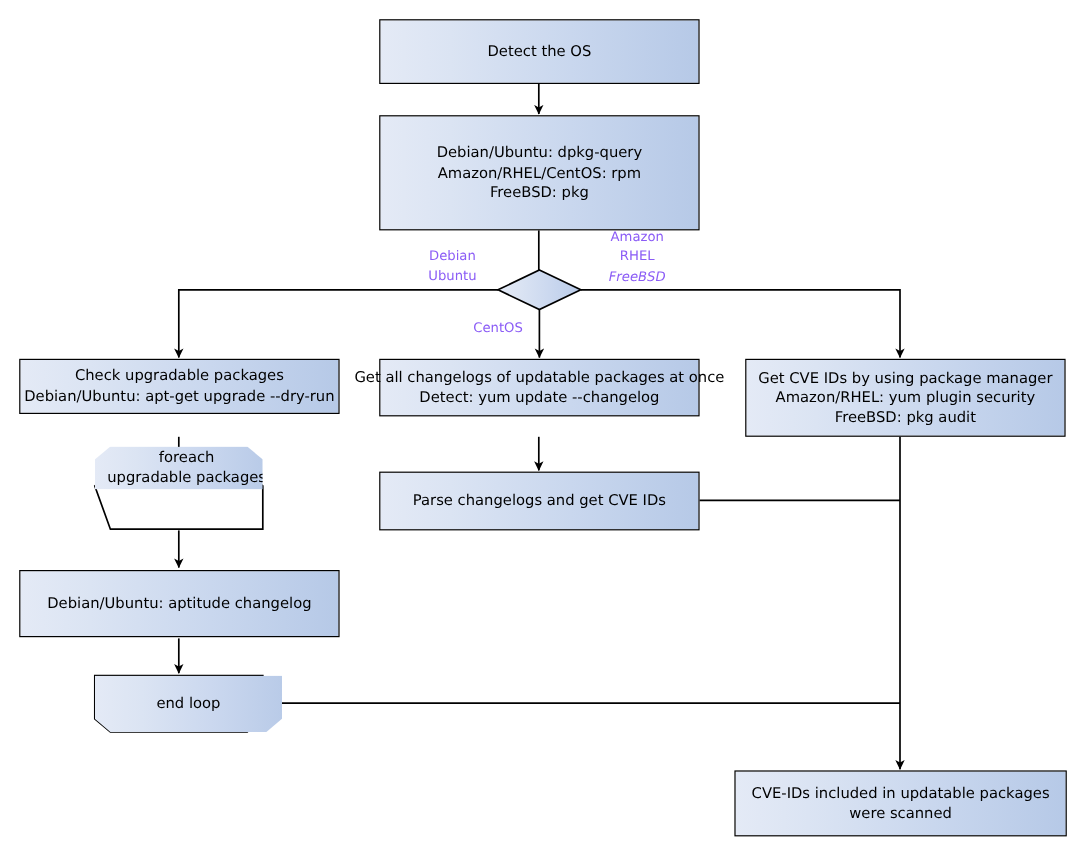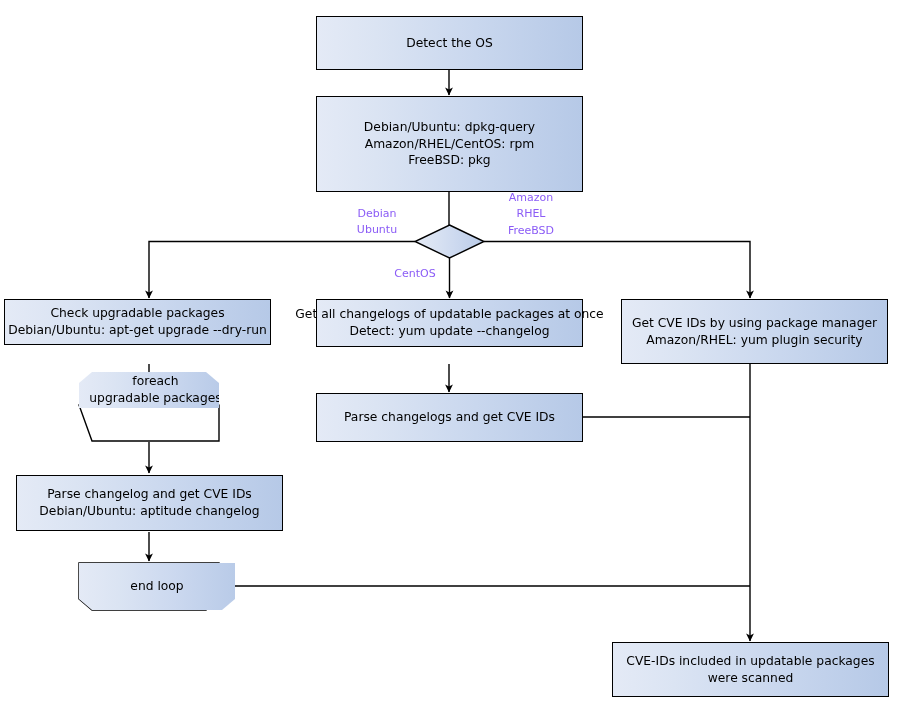--- a/index.html
+++ b/index.html
@@ -128,57 +128,57 @@
   </div>
 
   <div class="node box" style="left:316px; top:96px; width:267px; height:96px;">
     <div class="node-label">
       <span class="l2">Debian/Ubuntu: dpkg-query</span>
       <span class="l2">Amazon/RHEL/CentOS: rpm</span>
       <span class="l2">FreeBSD: pkg</span>
     </div>
   </div>
 
-  <div class="node box" style="left:4px; top:299px; width:267px; height:46px;">
+  <div class="node box" style="left:16px; top:299px; width:267px; height:46px;">
     <div class="node-label">
       <span class="l2">Check upgradable packages</span>
       <span class="l2">Debian/Ubuntu: apt-get upgrade --dry-run</span>
     </div>
   </div>
 
   <div class="node box" style="left:316px; top:299px; width:267px; height:48px;">
     <div class="node-label">
       <span class="l2">Get all changelogs of updatable packages at once</span>
       <span class="l2">Detect: yum update --changelog</span>
     </div>
   </div>
 
   <div class="node box" style="left:621px; top:299px; width:267px; height:65px;text-align:center;">
     <div class="node-label">
       <span class="l2">Get CVE IDs by using package manager</span>
       <span class="l2">Amazon/RHEL: yum plugin security</span>
+      <span class="l2">FreeBSD: pkg audit</span>
     </div>
   </div>
 
   <div class="node loop-start" style="left:79px; top:372px; width:140px; height:36px;padding-left:13px;">
     <div class="node-label">
       <span class="l2">foreach</span>
       <span class="l2">upgradable  packages</span>
     </div>
   </div>
 
   <div class="node box" style="left:316px; top:393px; width:267px; height:49px;">
     <div class="node-label">
       <span>Parse changelogs and get CVE IDs</span>
     </div>
   </div>
 
   <div class="node box" style="left:16px; top:475px; width:267px; height:56px;">
     <div class="node-label">
-      <span class="l2">Parse changelog and get  CVE IDs</span>
       <span class="l2">Debian/Ubuntu: aptitude changelog</span>
     </div>
   </div>
 
   <div class="node loop-end" style="left:79px; top:563px; width:156px; height:47px;">
     <div class="node-label">
       <span>end loop</span>
     </div>
   </div>
 
@@ -190,20 +190,20 @@
   </div>
 
   <div class="edge-label" style="left:344px; top:206px; width:66px; text-align:center;">
     <span class="l2" style="display:block;">Debian</span>
     <span class="l2" style="display:block;">Ubuntu</span>
   </div>
 
   <div class="edge-label" style="left:491px; top:190px; width:80px; text-align:center;">
     <span class="l2" style="display:block;">Amazon</span>
     <span class="l2" style="display:block;">RHEL</span>
-    <span class="l2" style="display:block;">FreeBSD</span>
+    <span class="l2" style="display:block;font-style:italic;">FreeBSD</span>
   </div>
 
   <div class="edge-label" style="left:385px; top:266px; width:60px; text-align:center;">
     <span>CentOS</span>
   </div>
 
 </div>
 
 </body></html>

